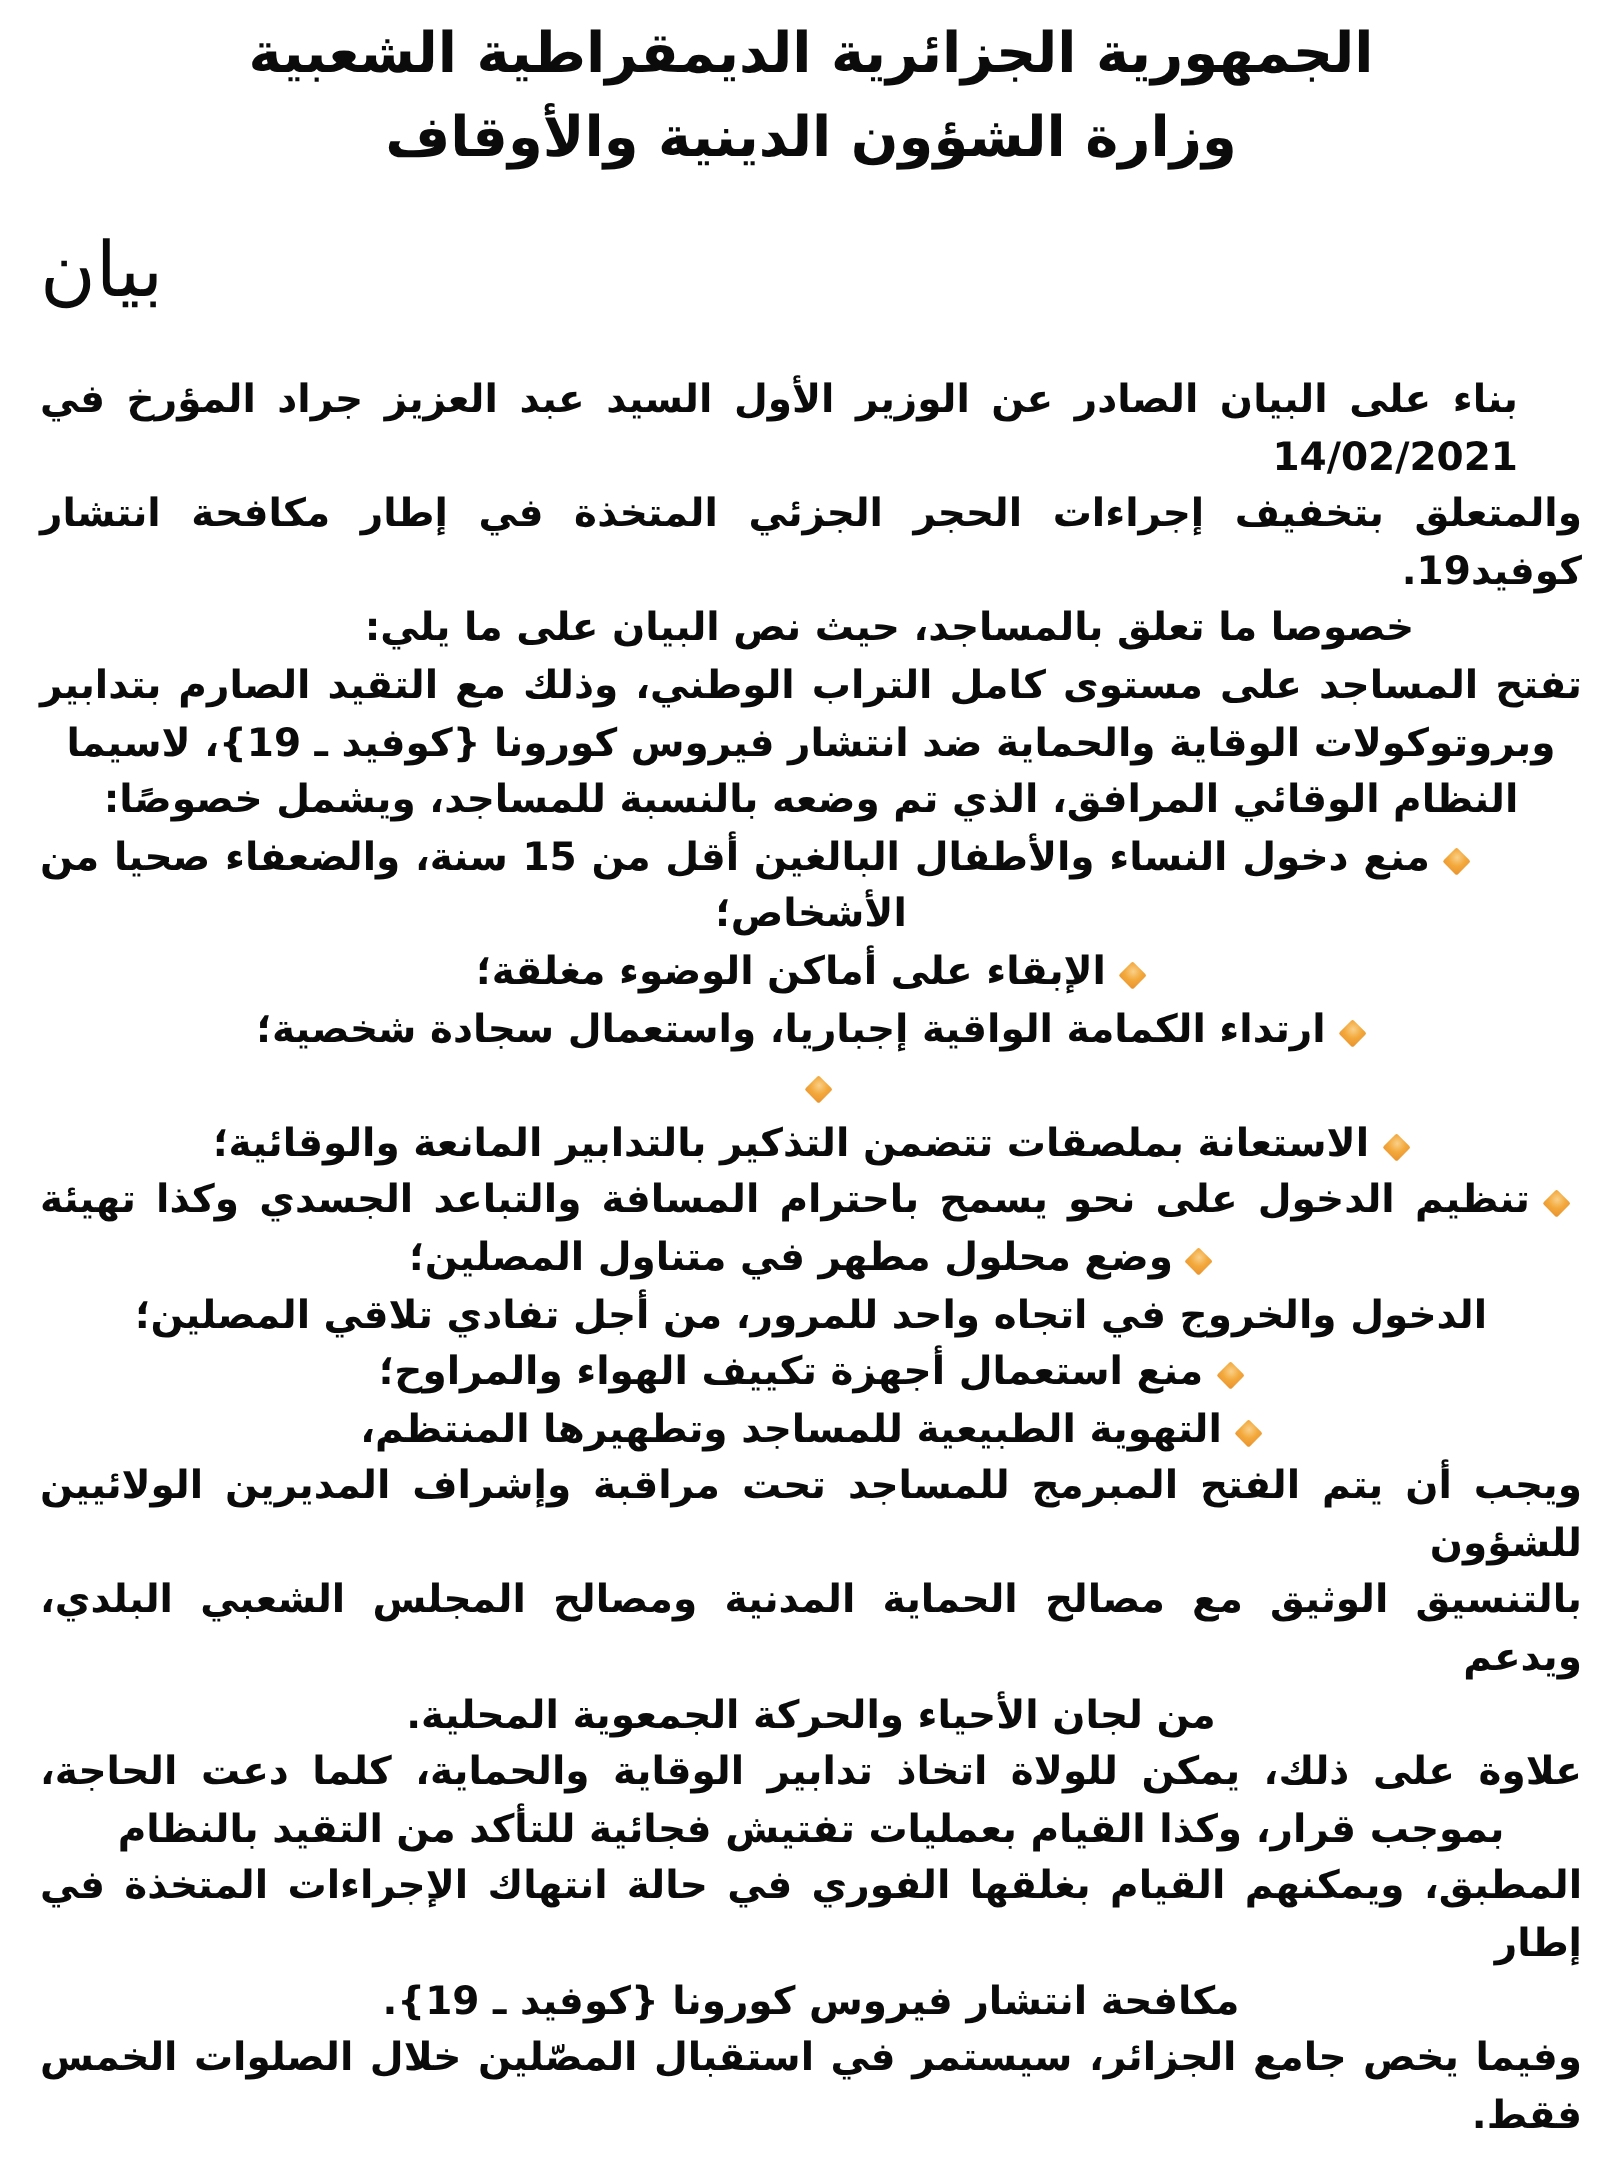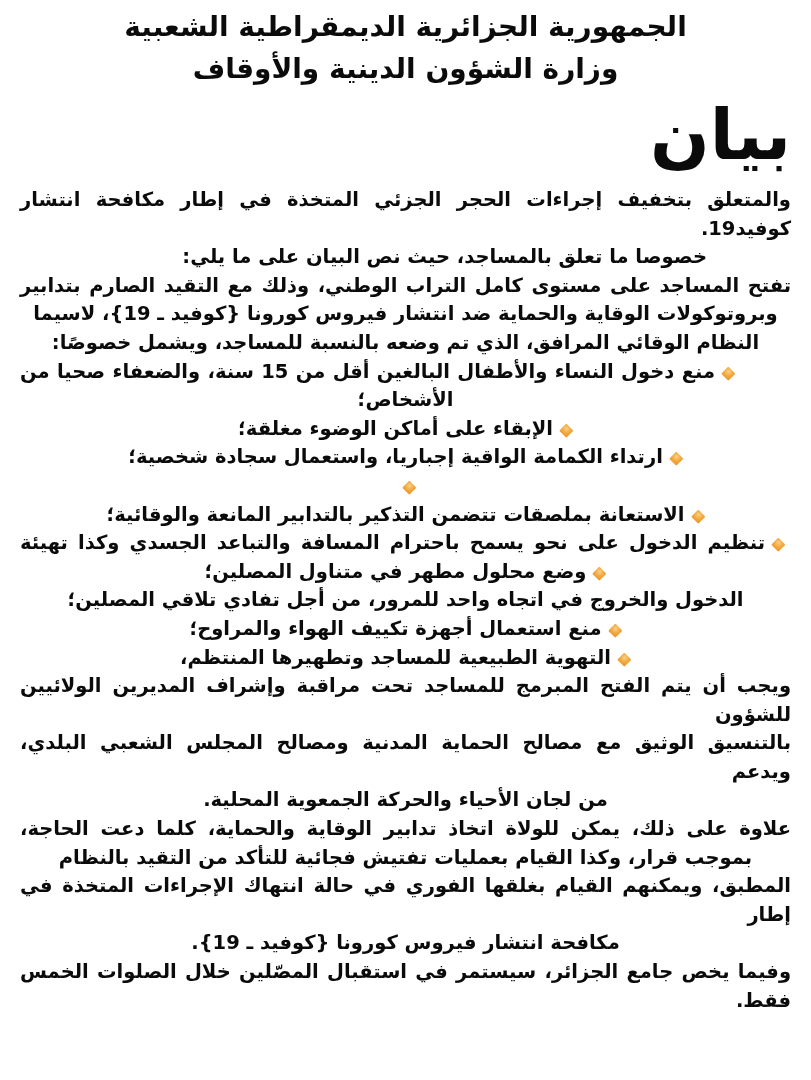--- a/index.html
+++ b/index.html
@@ -21,23 +21,23 @@
     overflow: hidden;
   }
   .hdr {
     text-align: center;
     font-weight: bold;
     font-size: 28px;
     line-height: 42px;
     letter-spacing: 0;
   }
   .title {
-    text-align: right;
-    font-weight: bold;
-    font-size: 70px;
+    text-align: left;
+    font-weight: normal;
+    font-size: 38px;
     line-height: 90px;
     margin-bottom: 6px;
   }
   .body {
     font-weight: bold;
     font-size: 19.5px;
     line-height: 28.6px;
   }
   .line { position: relative; }
   
@@ -63,20 +63,21 @@
   }
 </style>
 </head>
 <body>
 
 <div class="doc">
   <div class="hdr">الجمهورية الجزائرية الديمقراطية الشعبية</div>
   <div class="hdr">وزارة الشؤون الدينية والأوقاف</div>
   <div class="title">بيان</div>
   <div class="body" id="statement-body">
+      <div class="line first"><span>بناء على البيان الصادر عن الوزير الأول السيد عبد العزيز جراد المؤرخ في 14/02/2021</span></div>
       <div class="line full"><span>والمتعلق بتخفيف إجراءات الحجر الجزئي المتخذة في إطار مكافحة انتشار كوفيد19.</span></div>
       <div class="line indent2"><span>خصوصا ما تعلق بالمساجد، حيث نص البيان على ما يلي:</span></div>
       <div class="line full"><span>تفتح المساجد على مستوى كامل التراب الوطني، وذلك مع التقيد الصارم بتدابير</span></div>
       <div class="line center"><span>وبروتوكولات الوقاية والحماية ضد انتشار فيروس كورونا {كوفيد ـ 19}، لاسيما</span></div>
       <div class="line center"><span>النظام الوقائي المرافق، الذي تم وضعه بالنسبة للمساجد، ويشمل خصوصًا:</span></div>
       <div class="line bullet-full"><span class="diamond"></span><span>منع دخول النساء والأطفال البالغين أقل من 15 سنة، والضعفاء صحيا من</span></div>
       <div class="line center"><span>الأشخاص؛</span></div>
       <div class="line center"><span class="diamond"></span><span>الإبقاء على أماكن الوضوء مغلقة؛</span></div>
       <div class="line center"><span class="diamond"></span><span>ارتداء الكمامة الواقية إجباريا، واستعمال سجادة شخصية؛</span></div>
       <div class="line center"><span class="diamond"></span></div>

